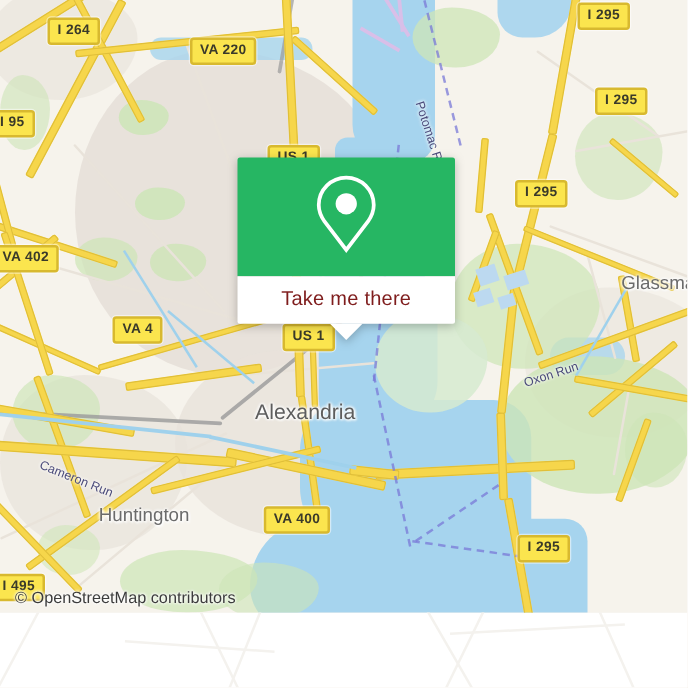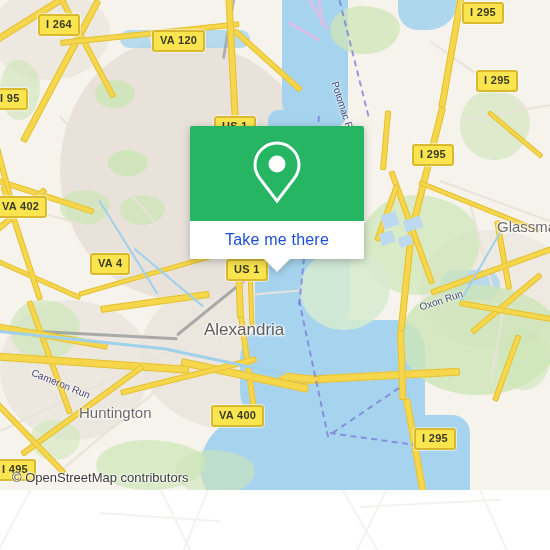--- a/index.html
+++ b/index.html
@@ -70,21 +70,21 @@
   .popup{position:absolute;left:190px;top:126px;width:174px;z-index:40;
          filter:drop-shadow(0 2px 4px rgba(0,0,0,.25));}
   .popup-head{
     background:#26b663;height:95px;border-radius:2px 2px 0 0;
     display:flex;align-items:center;justify-content:center;
   }
   .popup-foot{
     background:#fff;height:38px;border-radius:0 0 2px 2px;
     display:flex;align-items:center;justify-content:center;
   }
-  .popup-foot span{font-size:16px;color:#1d4ed8;letter-spacing:.2px;}
+  .popup-foot span{font-size:16px;color:#7f1d1d;letter-spacing:.2px;}
   .popup-tail{
     position:absolute;left:50%;top:133px;margin-left:-13px;
     width:0;height:0;
     border-left:13px solid transparent;
     border-right:13px solid transparent;
     border-top:13px solid #ffffff;
   }
 
   
   .footer{
@@ -229,21 +229,21 @@
       <div style="position:absolute;left:380px;top:232px;width:14px;height:12px;background:#bcd9f0;transform:rotate(-18deg);"></div>
       <div style="position:absolute;left:399px;top:236px;width:13px;height:10px;background:#bcd9f0;transform:rotate(-18deg);"></div>
 
       <div style="position:absolute;left:292px;top:8px;width:46px;height:3px;background:#d9bfe8;transform:rotate(58deg);"></div>
       <div style="position:absolute;left:300px;top:4px;width:40px;height:3px;background:#d9bfe8;transform:rotate(84deg);"></div>
       <div style="position:absolute;left:286px;top:30px;width:36px;height:3px;background:#d9bfe8;transform:rotate(30deg);"></div>
     </div>
 
     <div id="shield-layer">
         <div class="shield" style="left: 38px; top: 14px;">I 264</div>
-        <div class="shield" style="left: 152px; top: 30px;">VA 120</div>
+        <div class="shield" style="left: 152px; top: 30px;">VA 220</div>
         <div class="shield" style="left: 462px; top: 2px;">I 295</div>
         <div class="shield" style="left: 476px; top: 70px;">I 295</div>
         <div class="shield" style="left: 412px; top: 144px;">I 295</div>
         <div class="shield" style="left: 414px; top: 428px;">I 295</div>
         <div class="shield" style="left: -6px; top: 196px;">VA 402</div>
         <div class="shield" style="left: 90px; top: 253px;">VA 4</div>
         <div class="shield" style="left: 211px; top: 405px;">VA 400</div>
         <div class="shield" style="left: 214px; top: 116px;">US 1</div>
         <div class="shield" style="left: 226px; top: 259px;">US 1</div>
         <div class="shield" style="left: -8px; top: 88px;">I 95</div>

